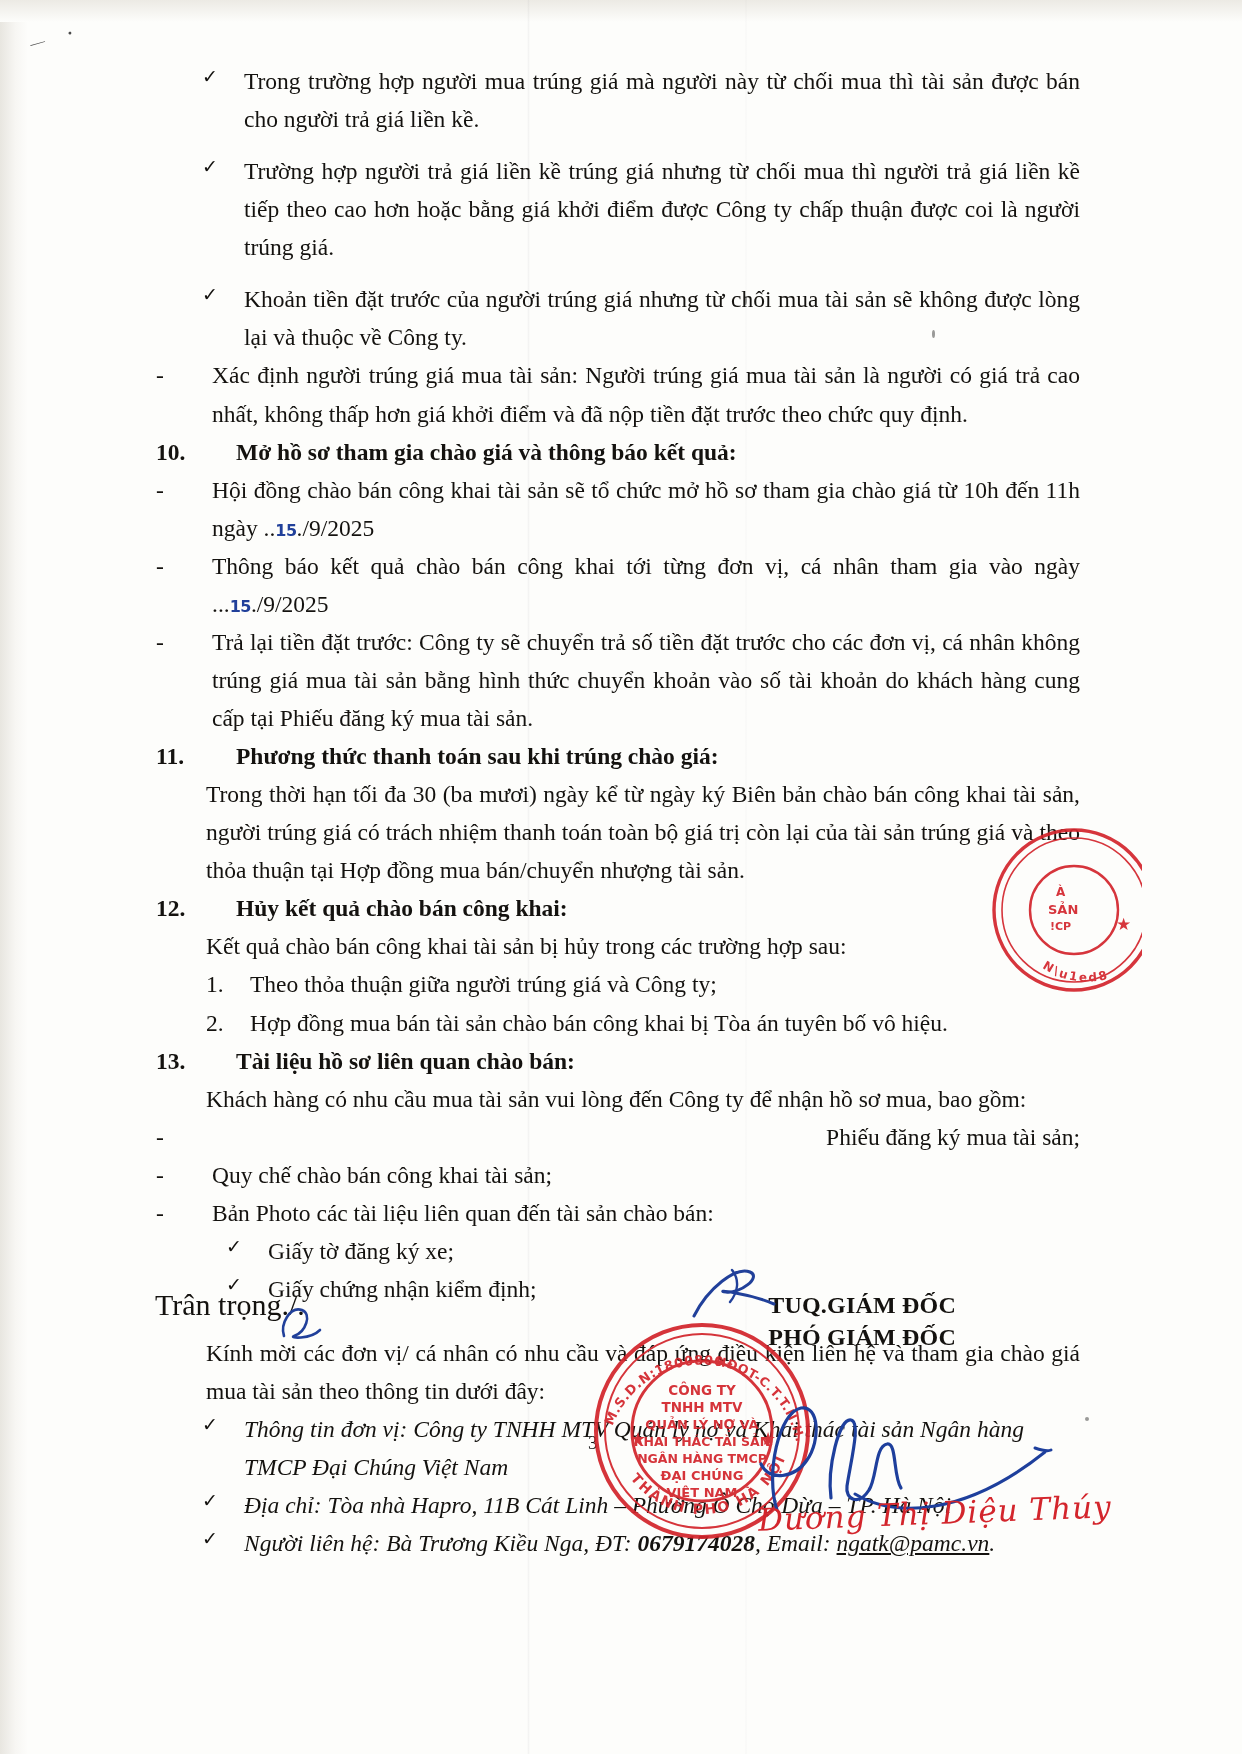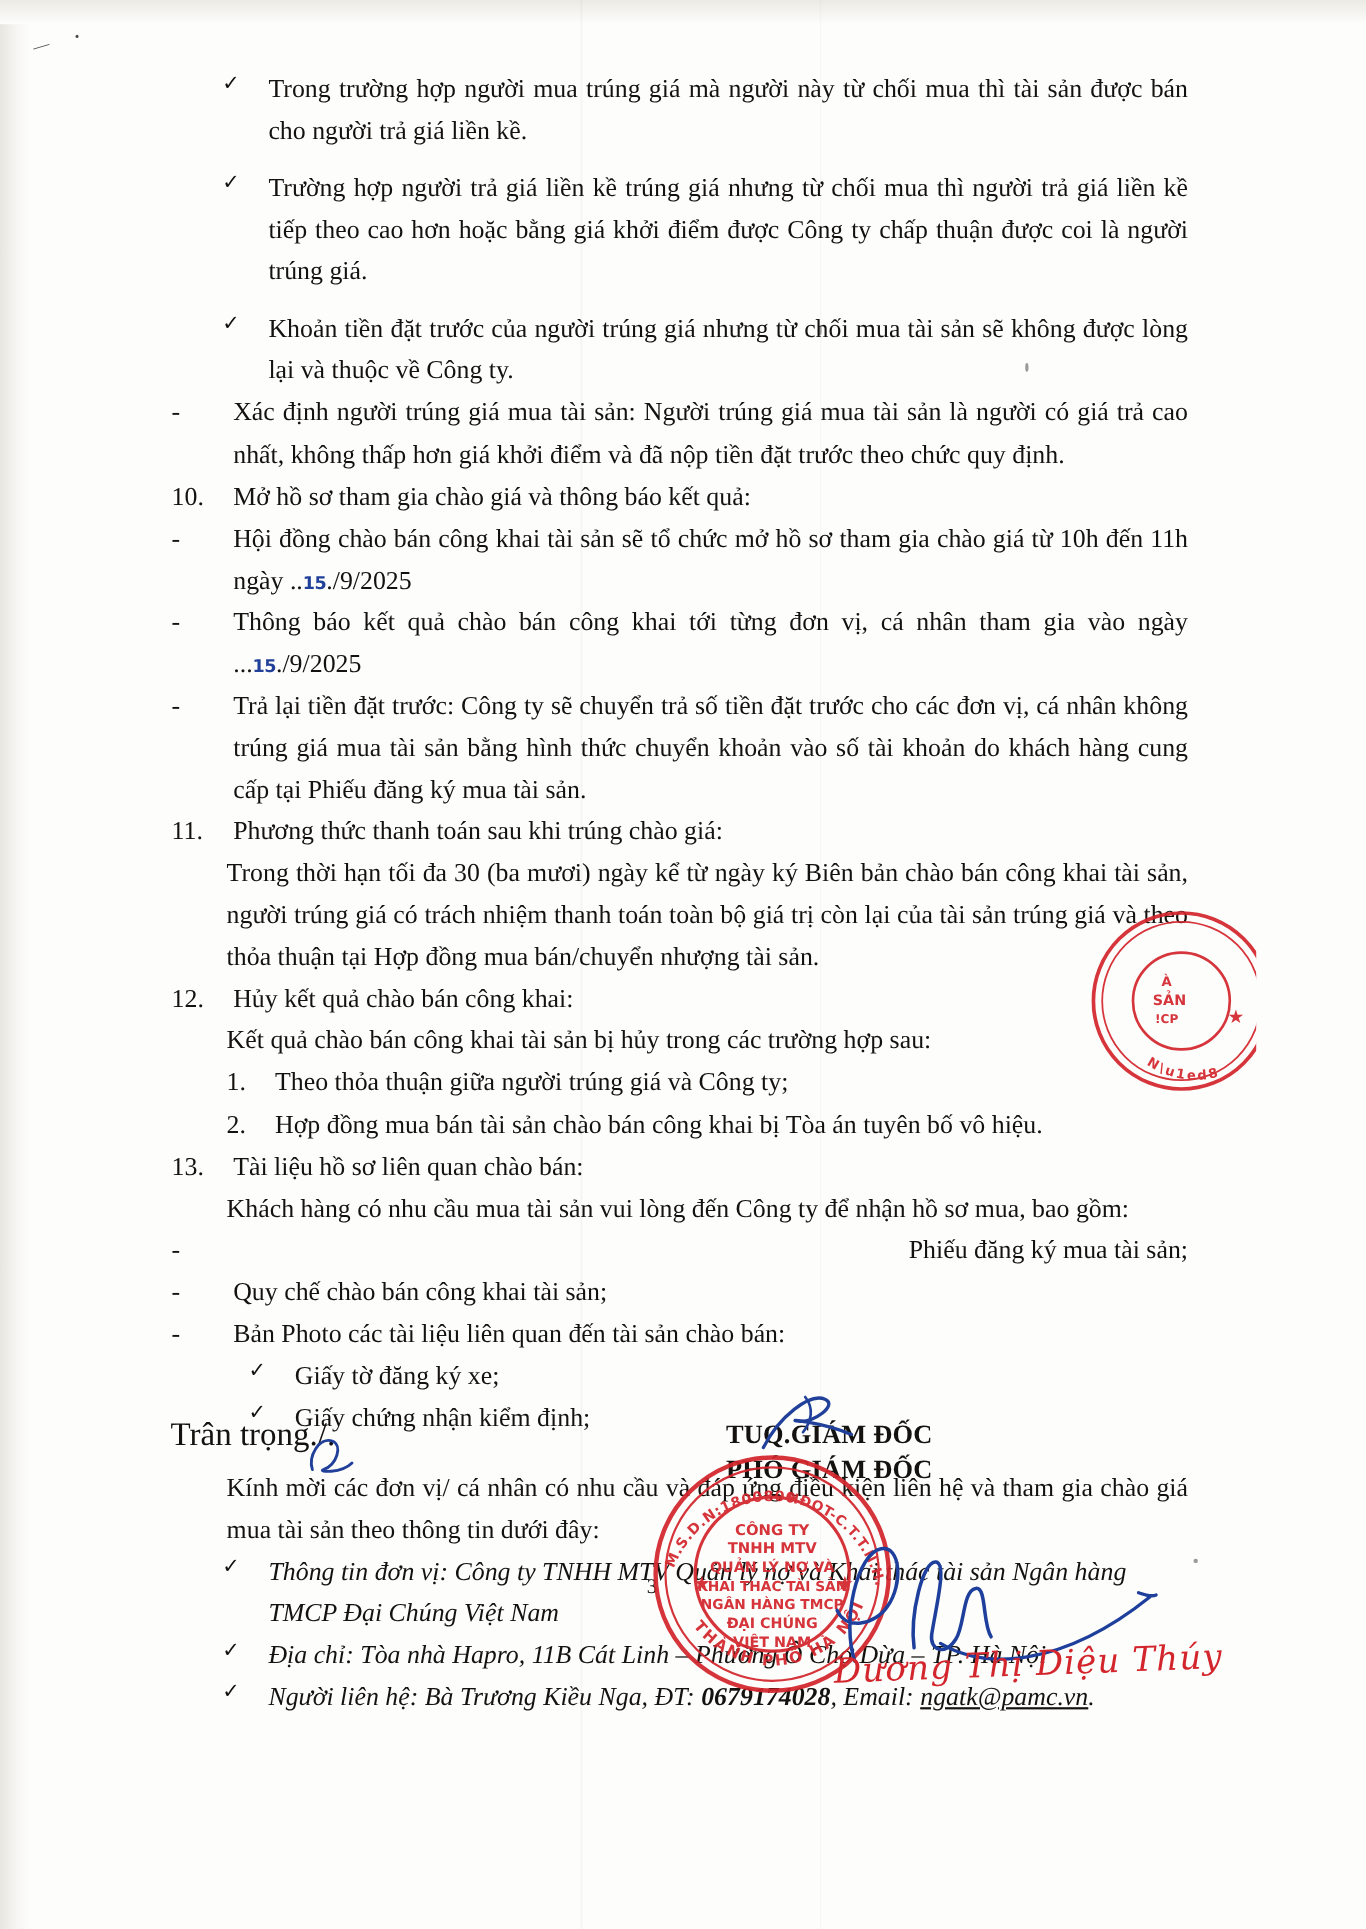--- a/index.html
+++ b/index.html
@@ -81,21 +81,22 @@
 
   
   .lvl-check .marker { width: 42px; padding-left: 52px; font-size: 19px; }
   .lvl-check .txt { }
 
   
   .lvl-dash .marker { width: 56px; padding-left: 6px; }
 
   
   .lvl-num {
-    font-weight: normal;
+    font-weight: bold;
+    gap: 24px;
   }
   .lvl-num .marker { width: 56px; padding-left: 6px; }
 
   
   .lvl-para { padding-left: 56px; text-align: justify; }
 
   
   .lvl-ord .marker { width: 44px; padding-left: 56px; }
 
   
@@ -126,24 +127,24 @@
     position: absolute;
     left: 155px;
     top: 1288px;
     font-size: 30px;
     text-align: right;
   }
 
   
   .sig-block {
     position: absolute;
-    left: 660px;
+    left: 696px;
     top: 1290px;
     width: 260px;
-    text-align: left;
+    text-align: right;
     font-weight: bold;
     font-size: 24px;
     line-height: 1.32;
     letter-spacing: 0.2px;
   }
 
   .page-number {
     position: absolute;
     left: 588px;
     top: 1432px;

